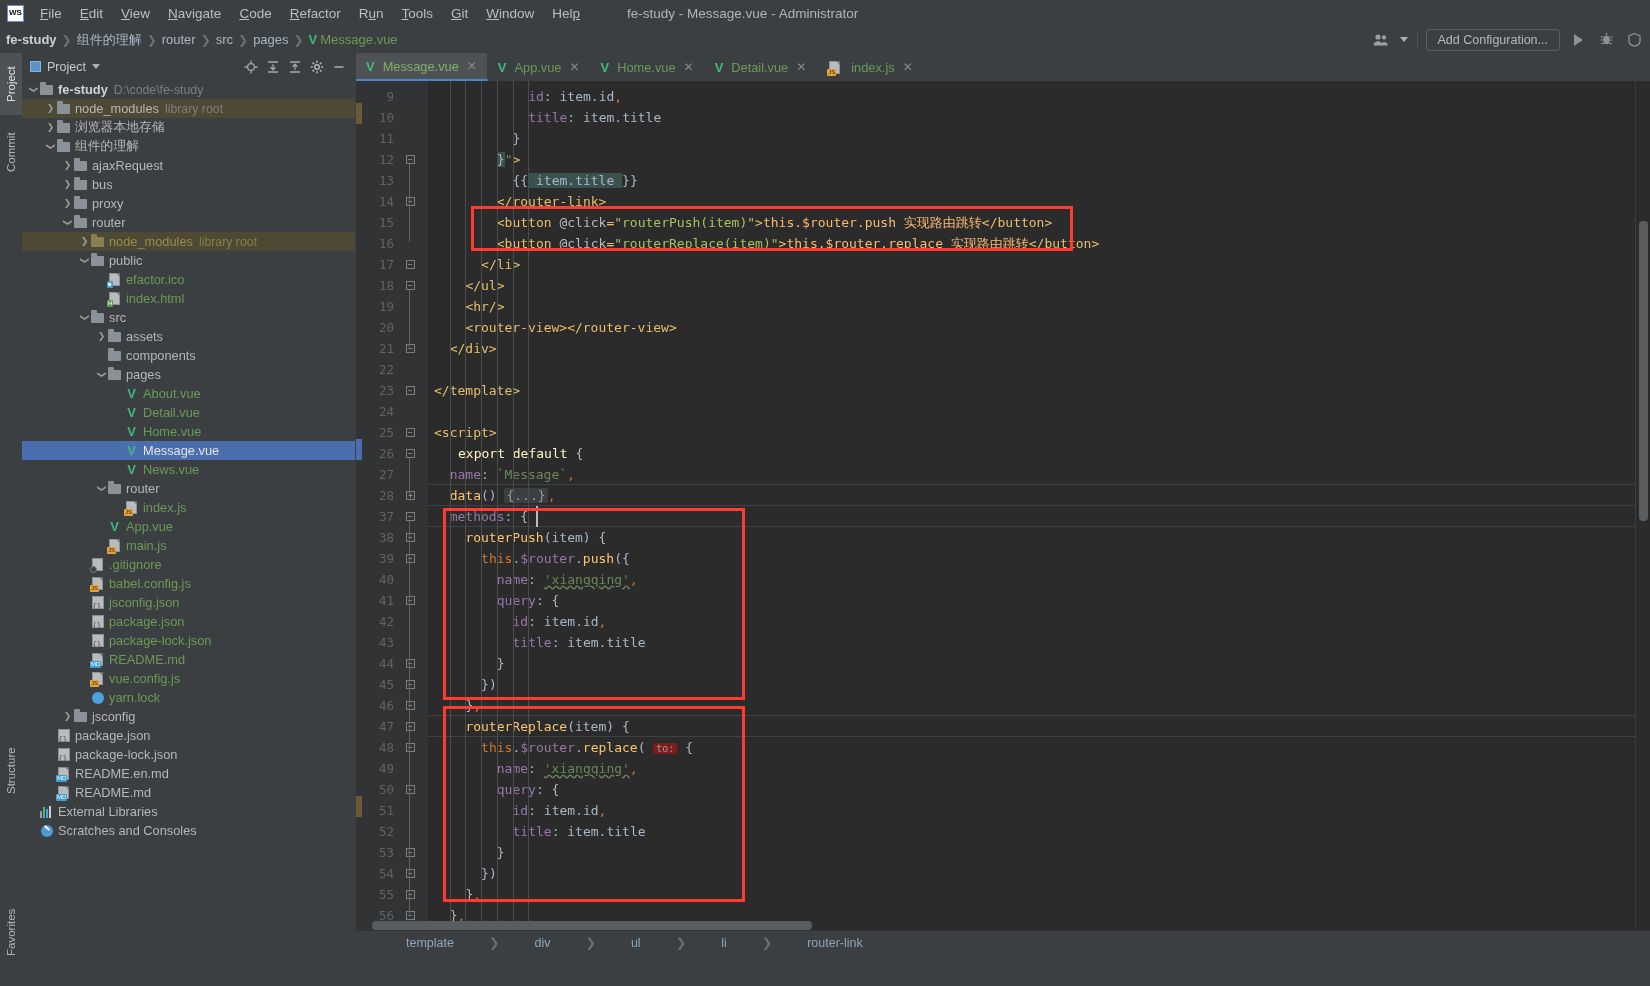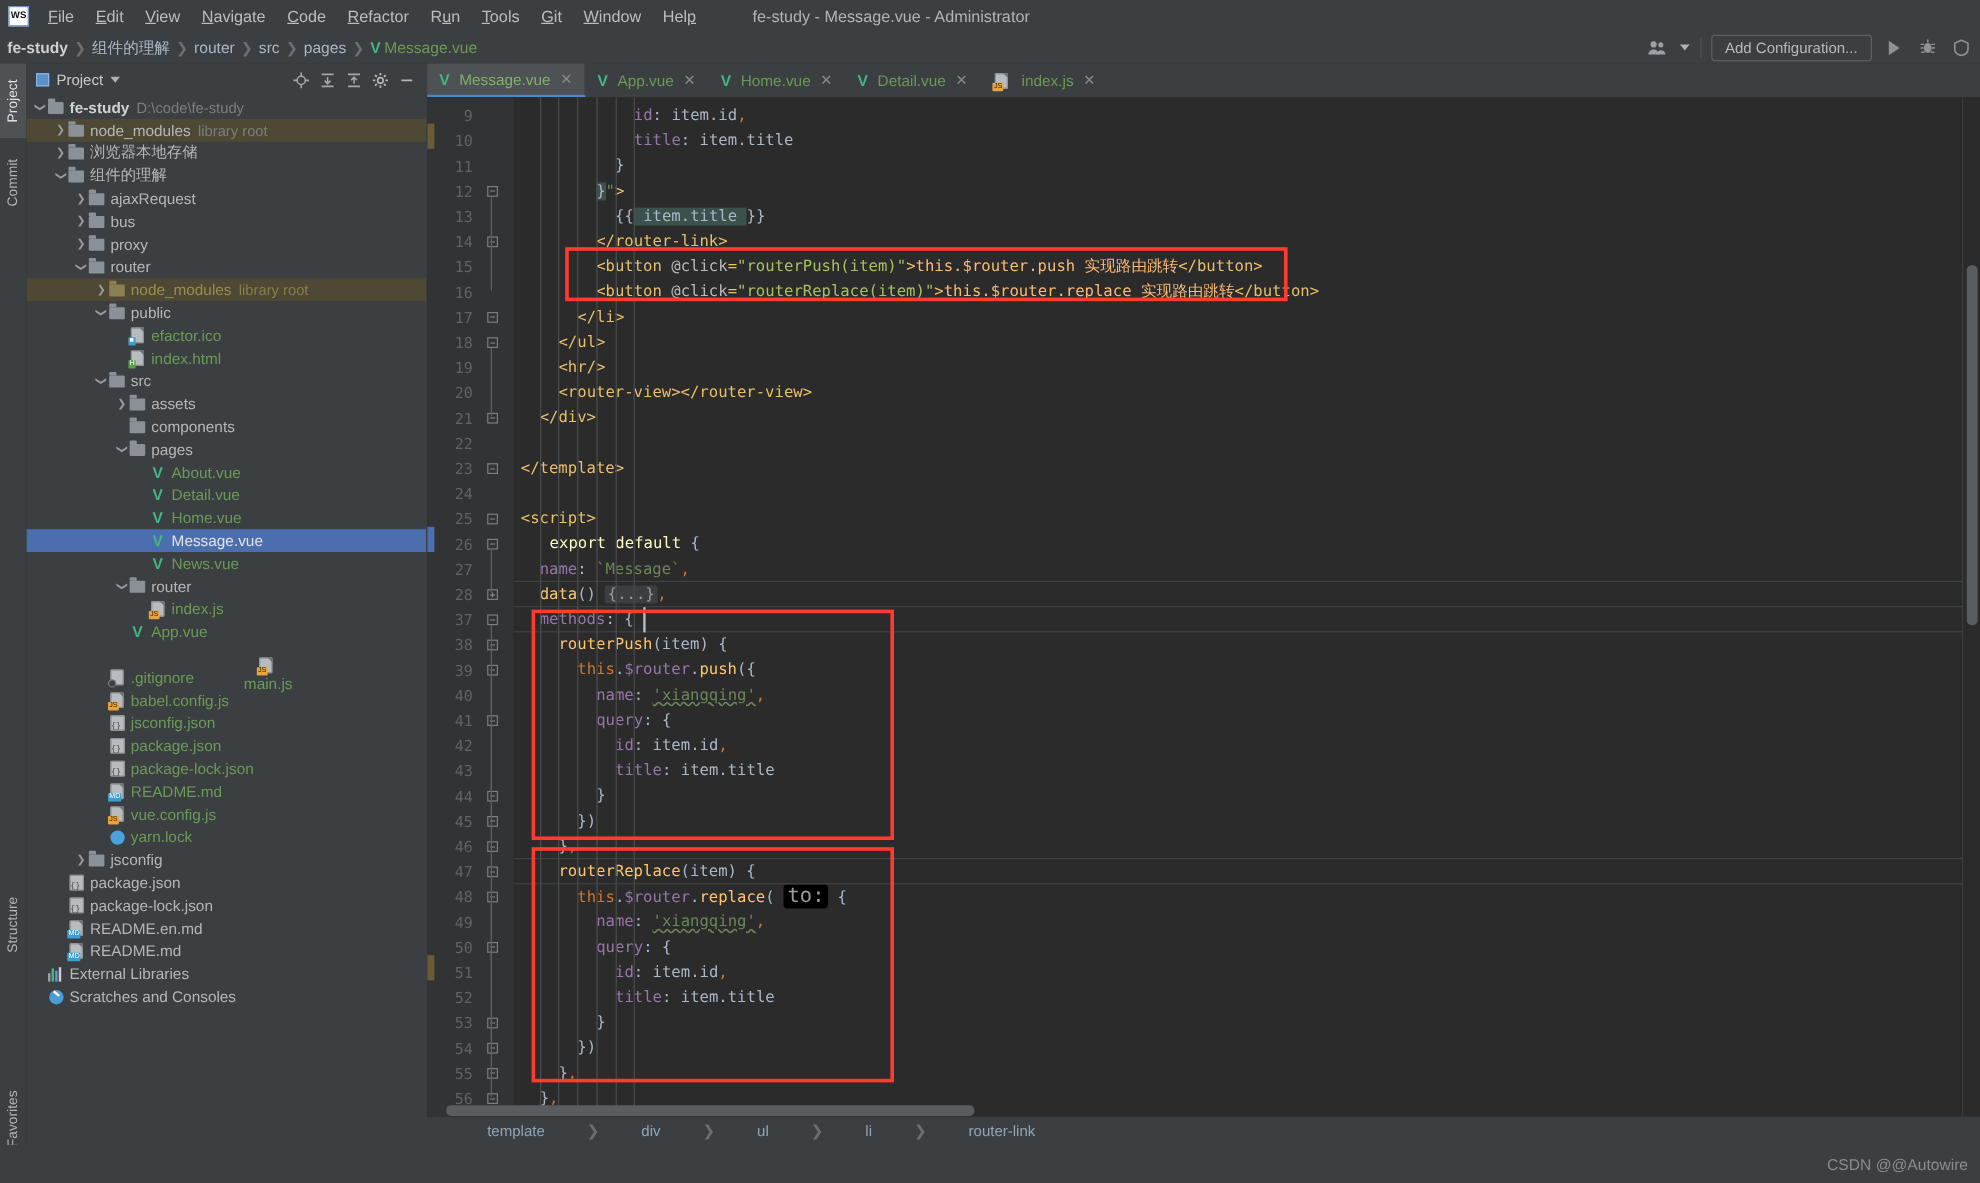--- a/index.html
+++ b/index.html
@@ -232,21 +232,21 @@
   .t-txt{color:#a9b7c6;}
   .t-punc{color:#a9b7c6;}
   .t-comma{color:#cc7832;}
   .t-this{color:#cc7832;}
   .t-mtd{color:#ffc66d;}
   .t-white{color:#fdba74;}
 
   .hl-block{background:#3b514d;}
   .fold-placeholder{background:#3a3f41;border-radius:2px;padding:0 2px;color:#9a9a9a;}
   .param-hint{
-    background:#000000;border-radius:3px;padding:0 3px;color:#9b9b9b;font-size:17px;
+    background:#7f1d1d;border-radius:3px;padding:0 3px;color:#9b9b9b;font-size:10px;
   }
   .squig{
     text-decoration:underline;text-decoration-style:wavy;text-decoration-color:#6a8759;
   }
   .row-underline{
     position:absolute;left:72px;right:0;height:1px;background:#3e4244;
   }
 
   
   .redbox{position:absolute;border:3px solid #ff3b30;box-sizing:border-box;pointer-events:none;}
@@ -571,21 +571,21 @@
         </span>
         <span class="lbl green">index.js</span>
       </div>
       <div class="row" style="padding-left: 74px;">
         <span class="arrow"></span>
         <span class="ic">
           <span class="vue-ic">V</span>
         </span>
         <span class="lbl green">App.vue</span>
       </div>
-      <div class="row" style="padding-left: 74px; flex-direction: column;">
+      <div class="row" style="padding-left: 74px;">
         <span class="arrow"></span>
         <span class="ic">
           <span class="fic">
             <span class="badge js">JS</span>
           </span>
         </span>
         <span class="lbl green">main.js</span>
       </div>
       <div class="row" style="padding-left: 57px;">
         <span class="arrow"></span>
@@ -762,17 +762,14 @@
       <span class="bc-sep">❯</span>
       <span>div</span>
       <span class="bc-sep">❯</span>
       <span>ul</span>
       <span class="bc-sep">❯</span>
       <span>li</span>
       <span class="bc-sep">❯</span>
       <span>router-link</span>
     </div>
 
-  <div class="statusbar">
-    <div class="watermark">CSDN @@Autowire</div>
-  </div>
 
 </div>
 
 </body></html>

